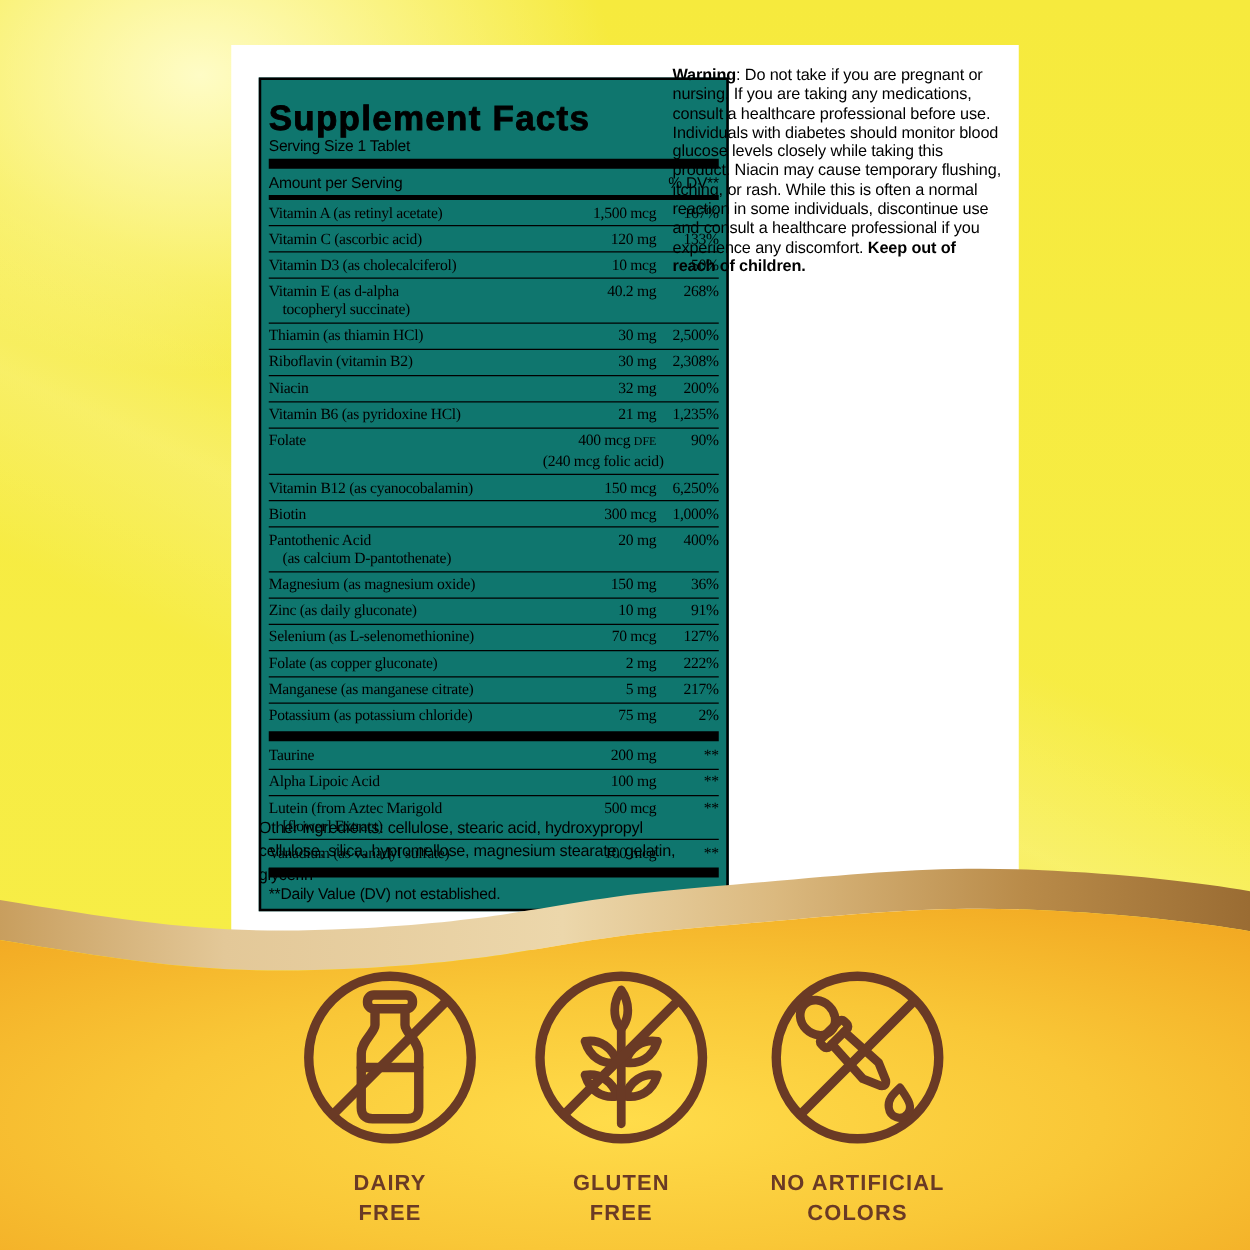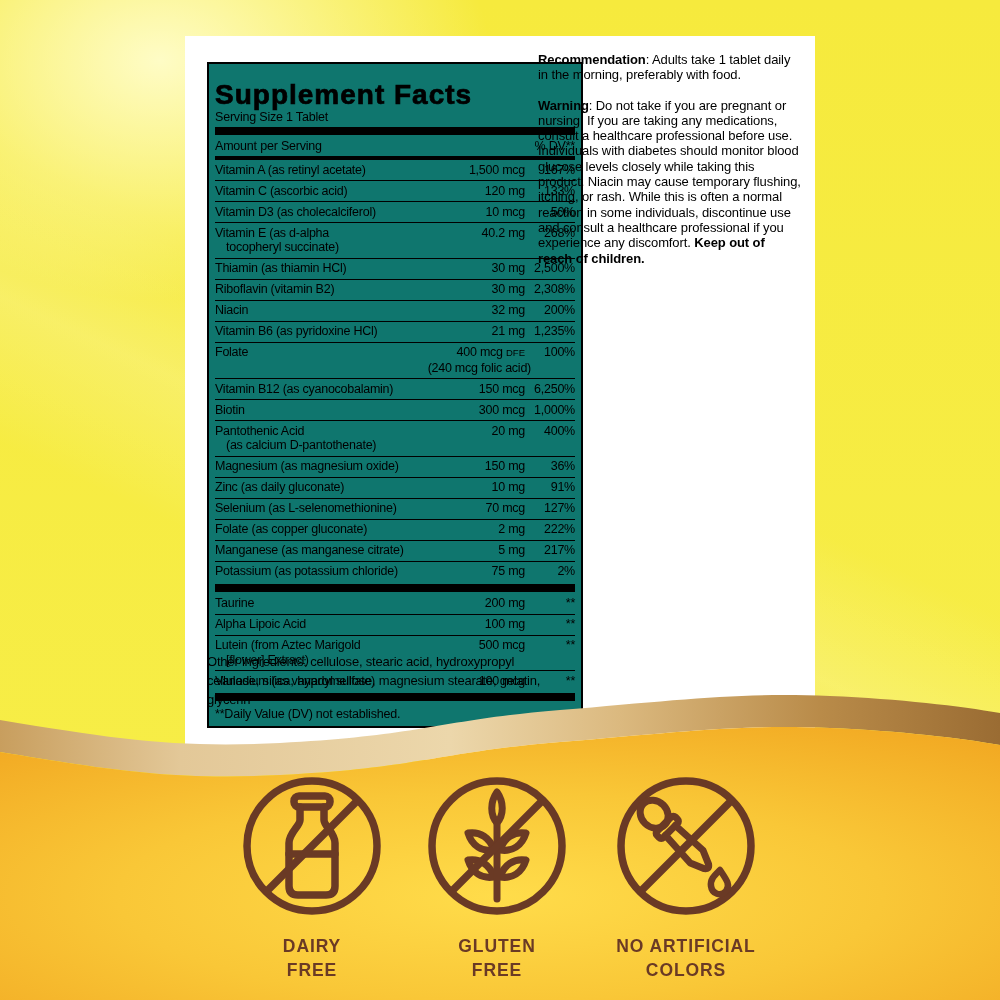--- a/index.html
+++ b/index.html
@@ -17,21 +17,21 @@
   .panel{position:absolute;left:22px;top:26px;width:376px;box-sizing:border-box;
          border:2.5px solid #000;padding:16px 6px 2px;background:#0f766e;color:#000;}
   .panel-title{font-size:28px;line-height:29px;font-weight:bold;letter-spacing:1px;
                -webkit-text-stroke:0.7px #000;white-space:nowrap;}
   .serving{font-size:12.5px;margin-top:1px;letter-spacing:-0.2px;}
   .bigbar{height:8px;background:#000;margin-top:3px;}
   .bigbar.mid{margin:2px 0;}
   .colhead{display:flex;justify-content:space-between;font-weight:normal;font-size:12.5px;
            padding:4px 0 3px;border-bottom:4px solid #000;letter-spacing:-0.2px;}
   .nrow{font-size:12.5px;letter-spacing:-0.25px;border-bottom:1.5px solid #000;
-        padding:2.5px 0 3px;line-height:14.5px;}
+        padding:2.5px 0 3px;line-height:14.5px;font-family:Liberation Serif, serif;}
   .nrow.last{border-bottom:none;}
   .nline{display:flex;align-items:baseline;}
   .nname{flex:1;padding-right:4px;}
   .nname2{padding-left:11px;}
   .namt{width:108px;text-align:right;white-space:nowrap;}
   .ndv{width:50px;text-align:right;white-space:nowrap;}
   .dfe{font-size:9.5px;letter-spacing:0;}
   .nnote{text-align:right;padding-right:44px;}
   .footnote{font-size:12.5px;letter-spacing:-0.2px;padding:4px 0 3px;}
 
@@ -124,21 +124,21 @@
             <div class="nline">
               <div class="nname">Vitamin B6 (as pyridoxine HCl)</div>
               <div class="namt">21 mg</div>
               <div class="ndv">1,235%</div>
             </div>
           </div>
           <div class="nrow">
             <div class="nline">
               <div class="nname">Folate</div>
               <div class="namt">400 mcg <span class="dfe">DFE</span></div>
-              <div class="ndv">100%</div>
+              <div class="ndv">90%</div>
             </div>
             <div class="nnote">(240 mcg folic acid)</div>
           </div>
           <div class="nrow">
             <div class="nline">
               <div class="nname">Vitamin B12 (as cyanocobalamin)</div>
               <div class="namt">150 mcg</div>
               <div class="ndv">6,250%</div>
             </div>
           </div>
@@ -232,21 +232,20 @@
             </div>
           </div>
         </div>
       <div class="bigbar mid"></div>
       <div class="footnote">**Daily Value (DV) not established.</div>
     </div>
 
     <div class="otheringr">Other ingredients: cellulose, stearic acid, hydroxypropyl cellulose, silica, hypromellose, magnesium stearate, gelatin, glycerin</div>
 
     <div class="righttext">
-      <p><b>Recommendation</b><span>: Adults take 1 tablet daily in the morning, preferably with food.</span></p>
       <p><b>Warning</b><span>: Do not take if you are pregnant or nursing. If you are taking any medications, consult a healthcare professional before use. Individuals with diabetes should monitor blood glucose levels closely while taking this product. Niacin may cause temporary flushing, itching, or rash. While this is often a normal reaction in some individuals, discontinue use and consult a healthcare professional if you experience any discomfort. </span><b>Keep out of reach of children.</b></p>
     </div>
   </div>
 
   <svg class="wave" viewBox="0 0 1000 360" width="1000" height="360">
     <defs>
       <linearGradient id="bandGrad" x1="0" y1="0" x2="1" y2="0">
         <stop offset="0" stop-color="#c89e5e"></stop>
         <stop offset="0.18" stop-color="#e3c898"></stop>
         <stop offset="0.45" stop-color="#ecd7ab"></stop>

